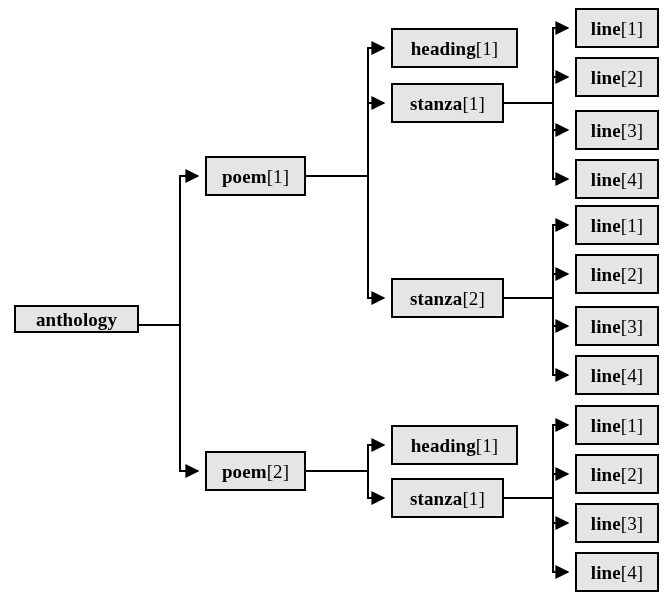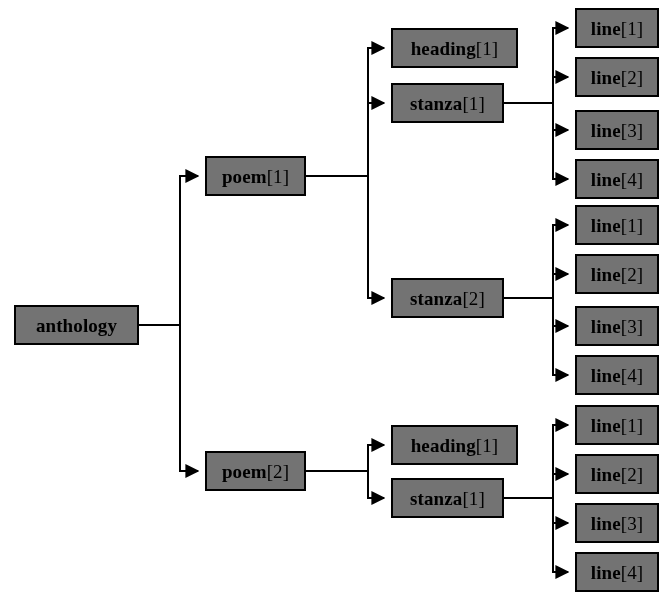--- a/index.html
+++ b/index.html
@@ -18,21 +18,21 @@
   #edges {
     position: absolute;
     left: 0;
     top: 0;
     width: 669px;
     height: 596px;
   }
   .node {
     position: absolute;
     box-sizing: border-box;
-    background: #737373;
+    background: #e5e5e5;
     border: 2px solid #000000;
     display: flex;
     align-items: center;
     justify-content: center;
     white-space: nowrap;
     color: #000000;
     font-size: 19px;
     line-height: 1;
     letter-spacing: 0.1px;
   }
@@ -69,21 +69,21 @@
         <path d="M 504 298 H 553 V 274 H 568" fill="none" stroke="#000000" stroke-width="2" stroke-linecap="butt" marker-end="url(#arrow)"></path>
         <path d="M 504 298 H 553 V 326 H 568" fill="none" stroke="#000000" stroke-width="2" stroke-linecap="butt" marker-end="url(#arrow)"></path>
         <path d="M 504 298 H 553 V 375 H 568" fill="none" stroke="#000000" stroke-width="2" stroke-linecap="butt" marker-end="url(#arrow)"></path>
         <path d="M 504 498 H 553 V 425 H 568" fill="none" stroke="#000000" stroke-width="2" stroke-linecap="butt" marker-end="url(#arrow)"></path>
         <path d="M 504 498 H 553 V 474 H 568" fill="none" stroke="#000000" stroke-width="2" stroke-linecap="butt" marker-end="url(#arrow)"></path>
         <path d="M 504 498 H 553 V 523 H 568" fill="none" stroke="#000000" stroke-width="2" stroke-linecap="butt" marker-end="url(#arrow)"></path>
         <path d="M 504 498 H 553 V 572 H 568" fill="none" stroke="#000000" stroke-width="2" stroke-linecap="butt" marker-end="url(#arrow)"></path>
       </g>
   </svg>
   <div id="nodes">
-      <div class="node" style="left: 14px; top: 305px; width: 125px; height: 40px;">
+      <div class="node" style="left: 14px; top: 305px; width: 125px; height: 28px;">
         <span class="nm">anthology</span>
       </div>
       <div class="node" style="left: 205px; top: 156px; width: 101px; height: 40px;">
         <span class="nm">poem</span>
         <span class="ix">[1]</span>
       </div>
       <div class="node" style="left: 205px; top: 451px; width: 101px; height: 40px;">
         <span class="nm">poem</span>
         <span class="ix">[2]</span>
       </div>

